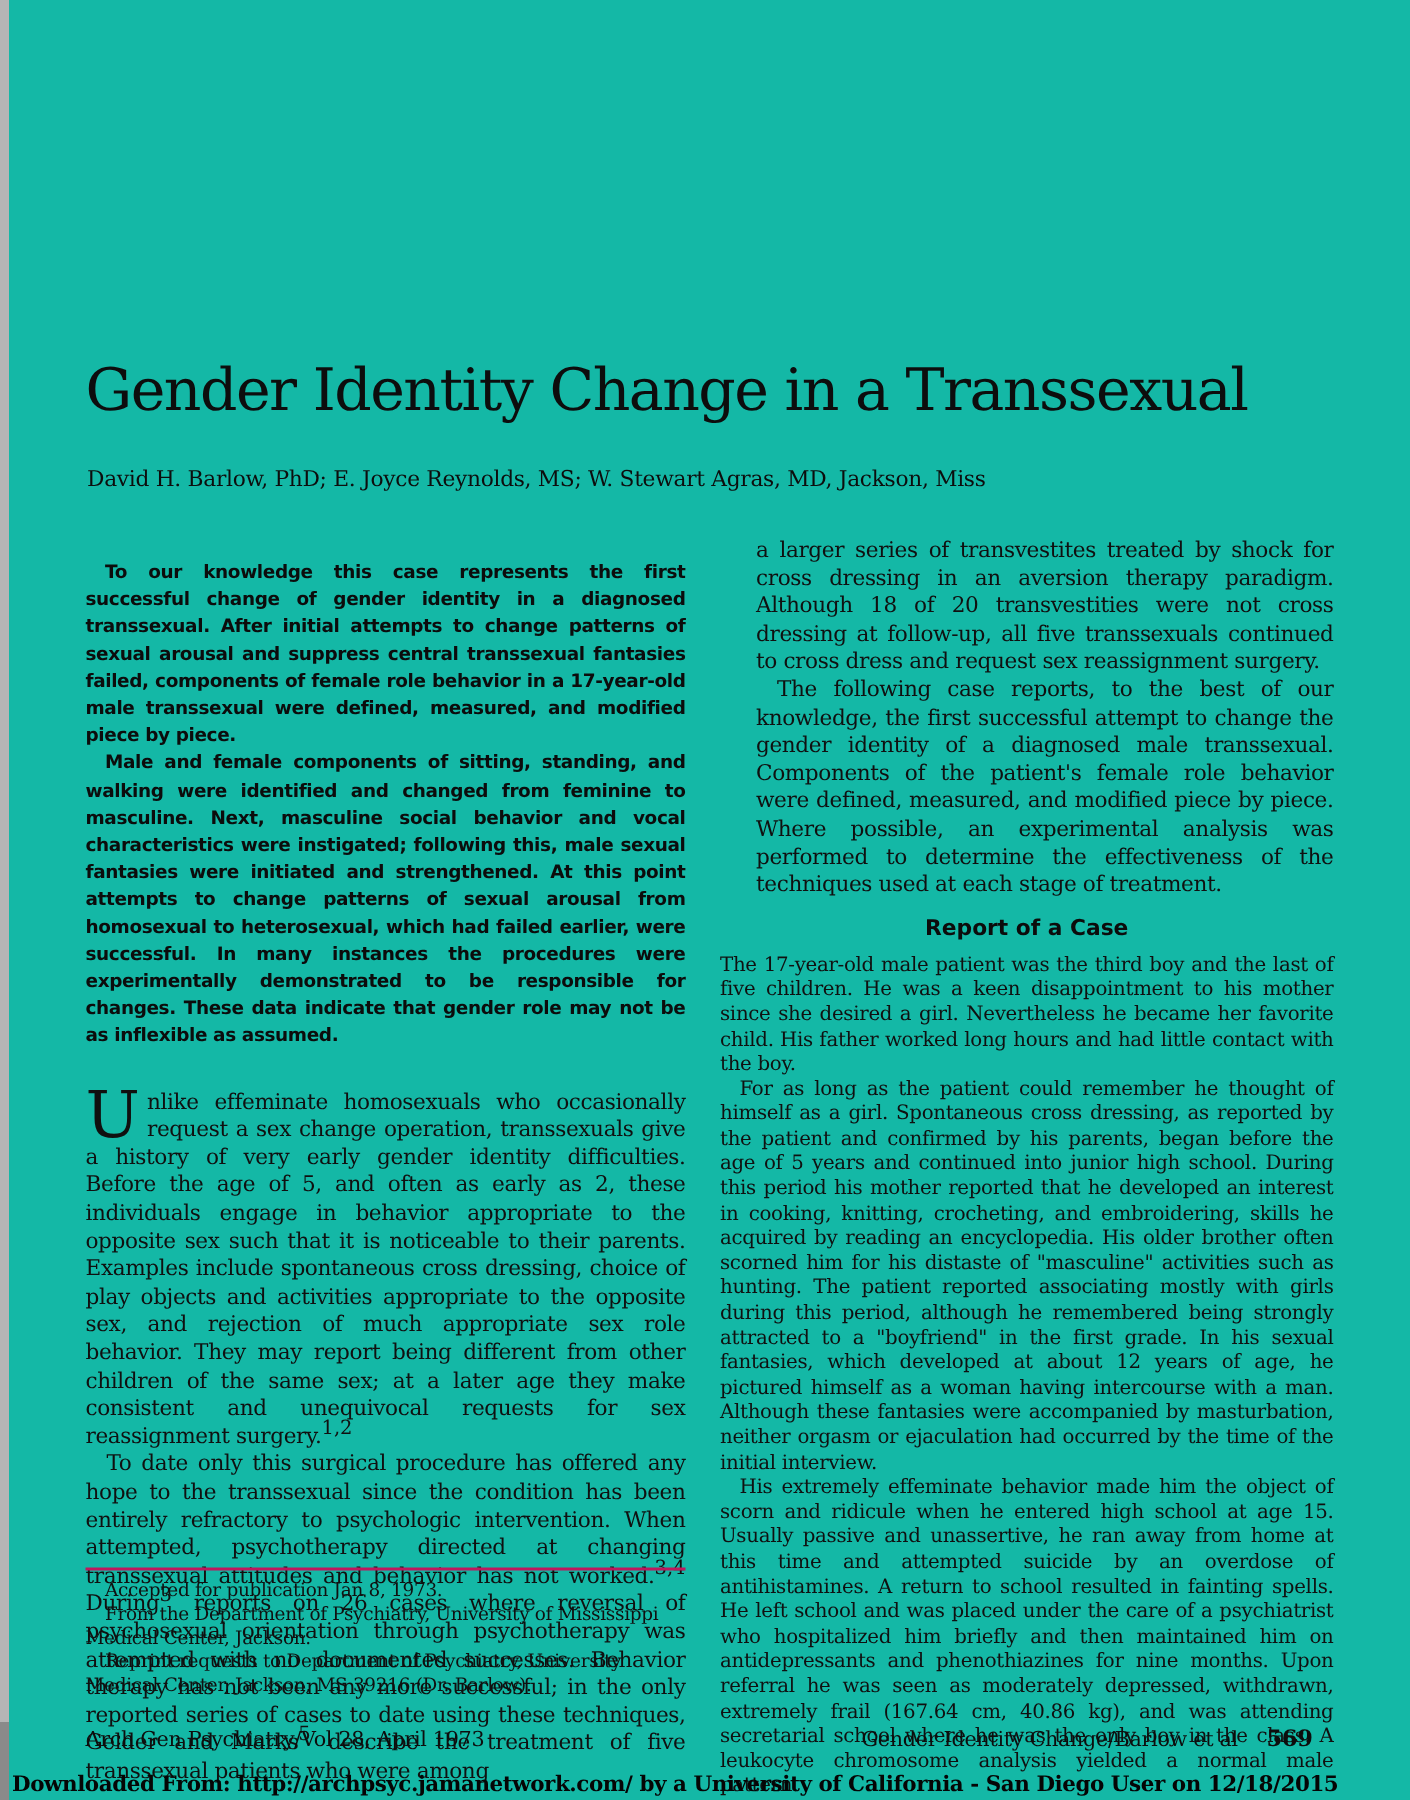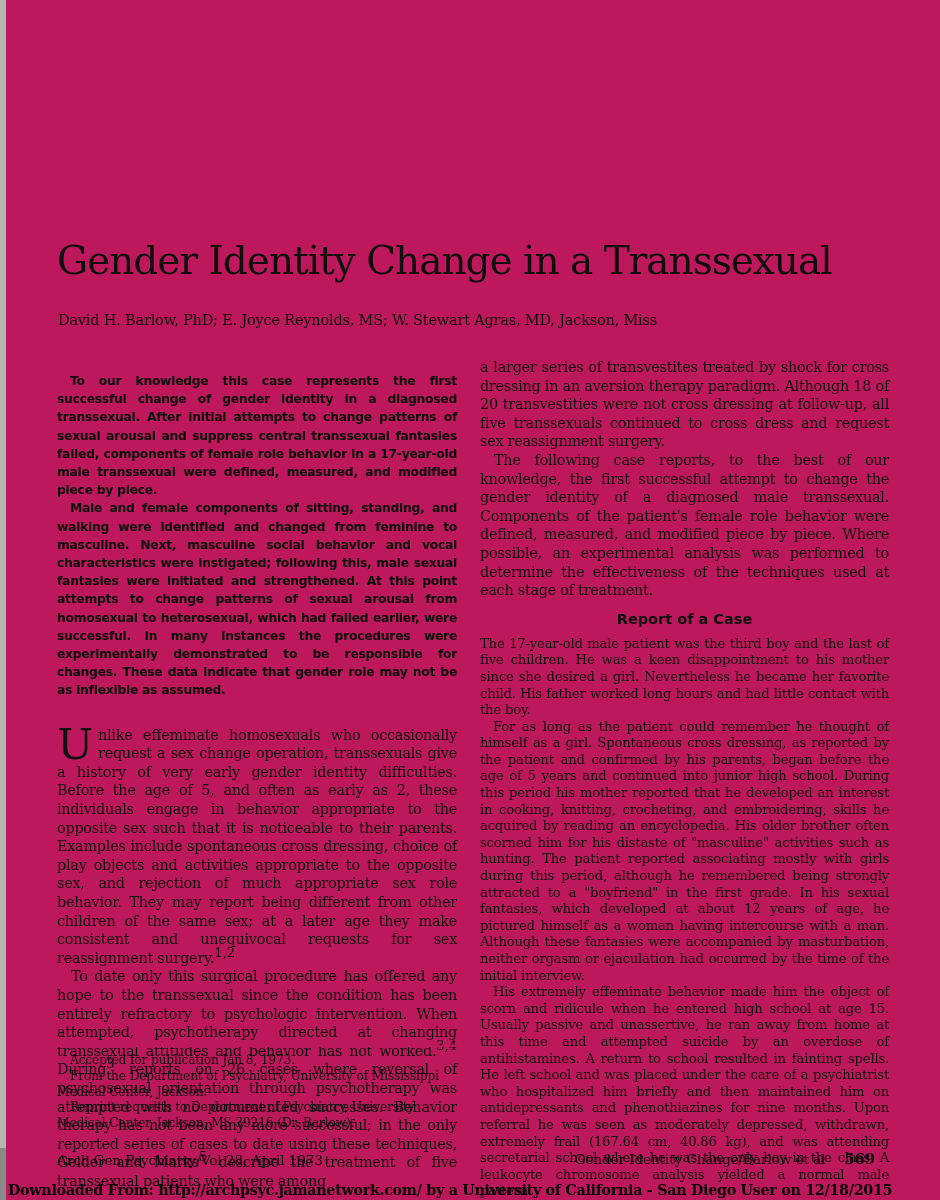--- a/index.html
+++ b/index.html
@@ -1,16 +1,16 @@
 <!DOCTYPE html>
 <html><head>
 <meta charset="utf-8">
 <style>
   html,body{margin:0;padding:0;background:#ffffff;}
-  .page{position:relative;width:940px;height:1200px;background:#be185d;overflow:hidden;
+  .page{position:relative;width:940px;height:1200px;background:#14b8a6;overflow:hidden;
         color:#111;font-family:"DejaVu Serif", serif;}
   .scan-strip{position:absolute;left:0;top:0;width:6px;height:1200px;background:#b5b5b5;}
   .scan-strip-dark{position:absolute;left:0;top:1148px;width:6px;height:52px;background:#8a8a8a;}
 
   .title{position:absolute;left:57px;top:238px;width:820px;
          font-family:"DejaVu Serif", serif;font-size:39px;font-weight:500;
          letter-spacing:-1px;white-space:nowrap;color:#0d0d0d;}
   .byline{position:absolute;left:58px;top:312px;width:820px;
           font-size:14.5px;letter-spacing:-0.2px;color:#0d0d0d;}
 
@@ -75,21 +75,21 @@
     </div>
   </div>
 
   <div class="footnote">
     <p>Accepted for publication Jan 8, 1973.</p>
     <p>From the Department of Psychiatry, University of Mississippi Medical Center, Jackson.</p>
     <p>Reprint requests to Department of Psychiatry, University Medical Center, Jackson, MS 39216 (Dr. Barlow).</p>
   </div>
 
   <div class="col-right">
-    <div class="bodytext" style="margin-top:0;">
+    <div class="bodytext" style="margin-top:0;margin-left:24px;">
       <p class="first cont">a larger series of transvestites treated by shock for cross dressing in an aversion therapy paradigm. Although 18 of 20 transvestities were not cross dressing at follow-up, all five transsexuals continued to cross dress and request sex reassignment surgery.</p>
       <p>The following case reports, to the best of our knowledge, the first successful attempt to change the gender identity of a diagnosed male transsexual. Components of the patient's female role behavior were defined, measured, and modified piece by piece. Where possible, an experimental analysis was performed to determine the effectiveness of the techniques used at each stage of treatment.</p>
     </div>
 
     <h2 class="case-heading">Report of a Case</h2>
 
     <div class="casetext">
       <p class="cont">The 17-year-old male patient was the third boy and the last of five children. He was a keen disappointment to his mother since she desired a girl. Nevertheless he became her favorite child. His father worked long hours and had little contact with the boy.</p>
       <p>For as long as the patient could remember he thought of himself as a girl. Spontaneous cross dressing, as reported by the patient and confirmed by his parents, began before the age of 5 years and continued into junior high school. During this period his mother reported that he developed an interest in cooking, knitting, crocheting, and embroidering, skills he acquired by reading an encyclopedia. His older brother often scorned him for his distaste of "masculine" activities such as hunting. The patient reported associating mostly with girls during this period, although he remembered being strongly attracted to a "boyfriend" in the first grade. In his sexual fantasies, which developed at about 12 years of age, he pictured himself as a woman having intercourse with a man. Although these fantasies were accompanied by masturbation, neither orgasm or ejaculation had occurred by the time of the initial interview.</p>
       <p>His extremely effeminate behavior made him the object of scorn and ridicule when he entered high school at age 15. Usually passive and unassertive, he ran away from home at this time and attempted suicide by an overdose of antihistamines. A return to school resulted in fainting spells. He left school and was placed under the care of a psychiatrist who hospitalized him briefly and then maintained him on antidepressants and phenothiazines for nine months. Upon referral he was seen as moderately depressed, withdrawn, extremely frail (167.64 cm, 40.86 kg), and was attending secretarial school where he was the only boy in the class. A leukocyte chromosome analysis yielded a normal male pattern.</p>

